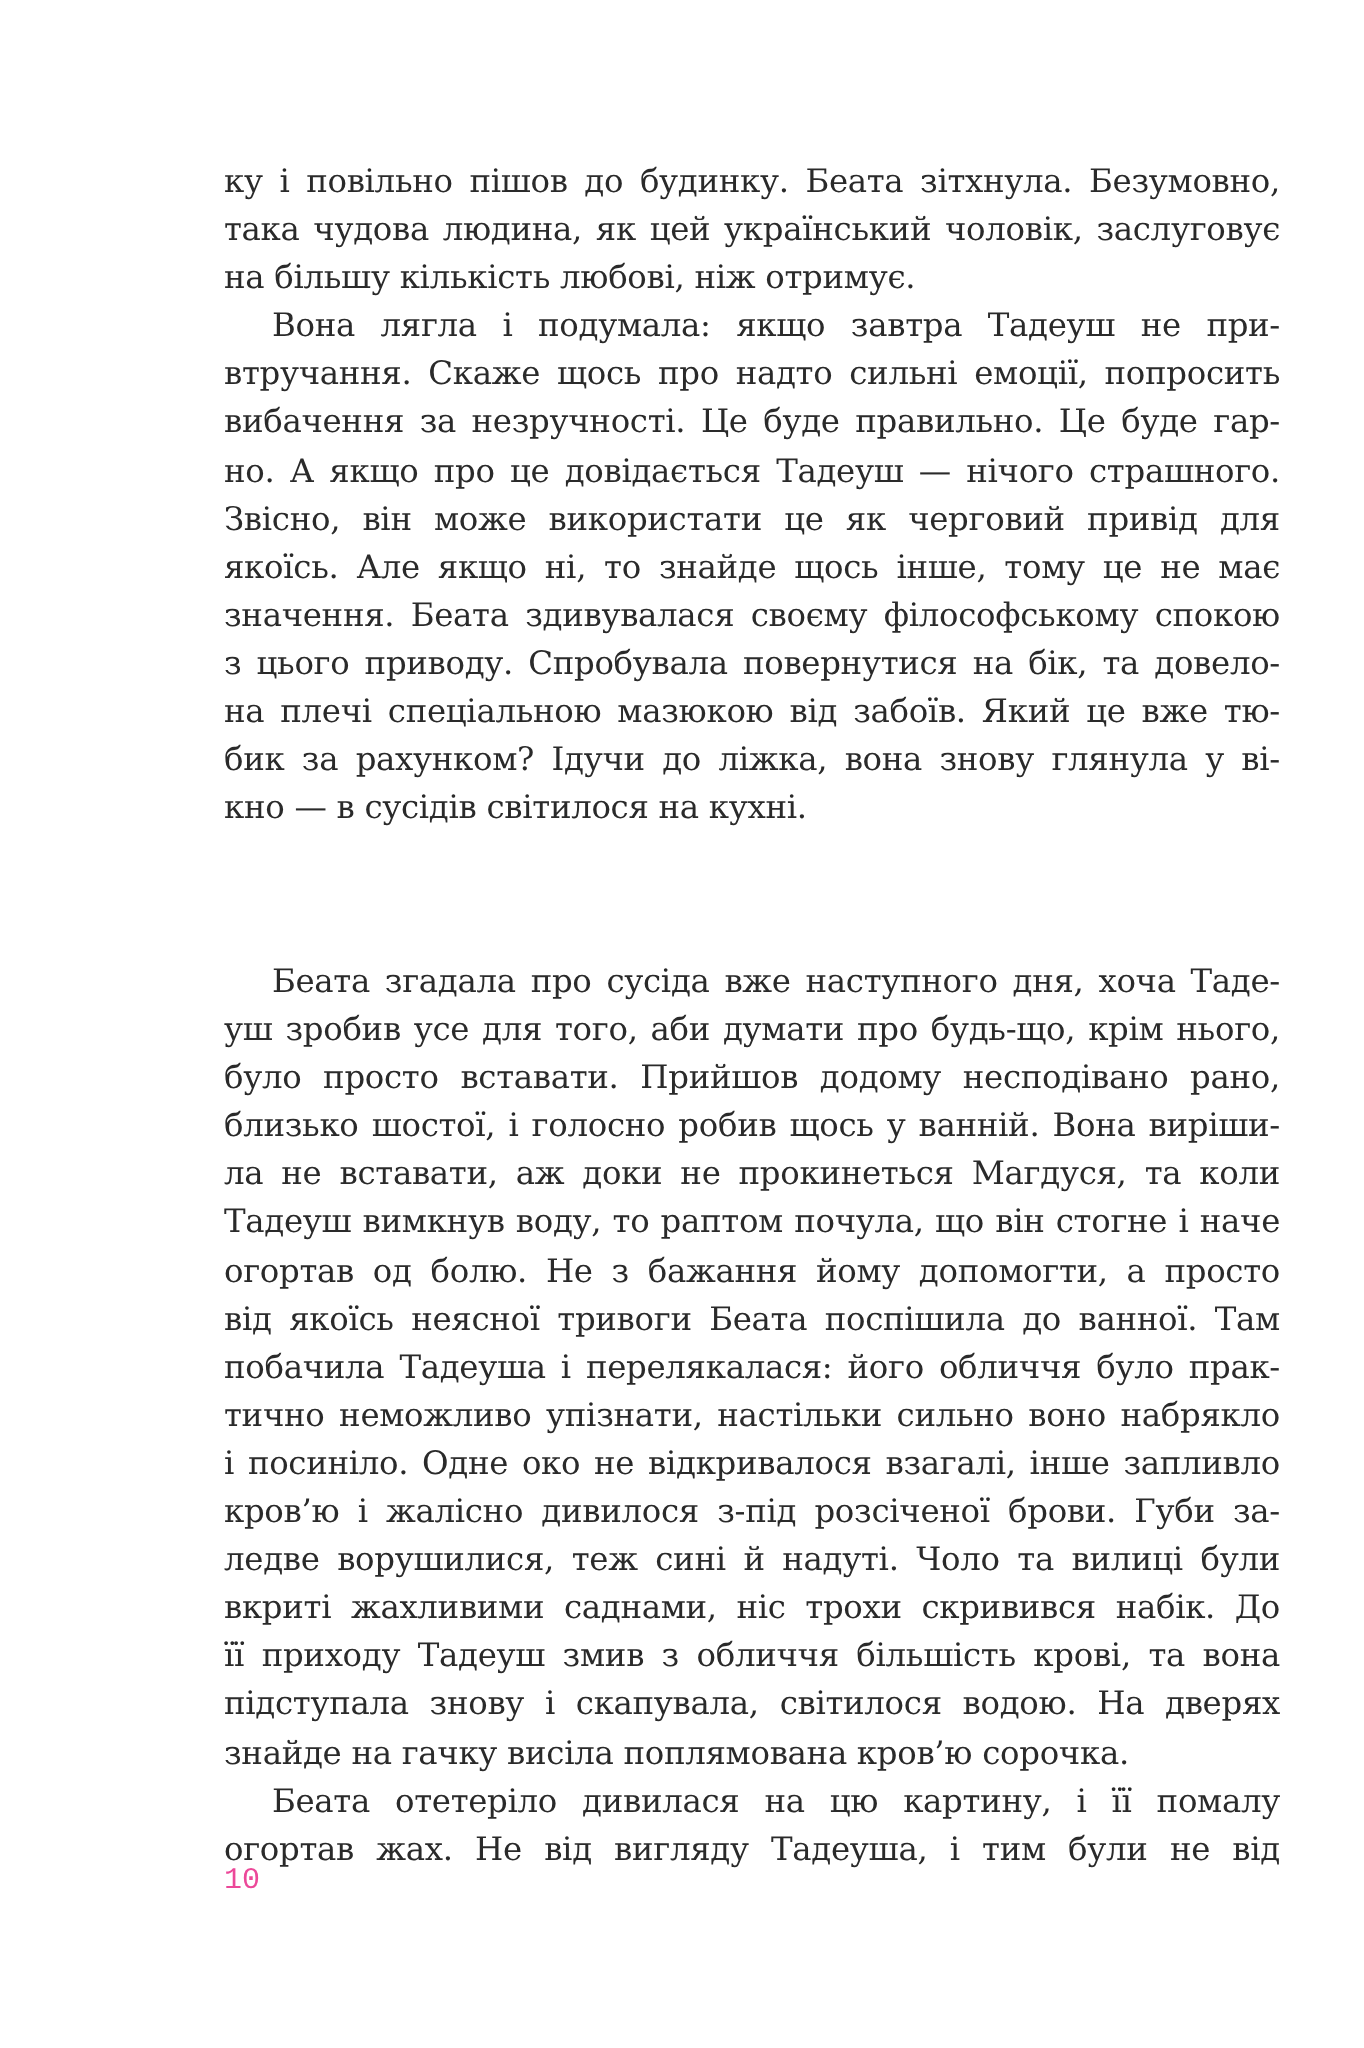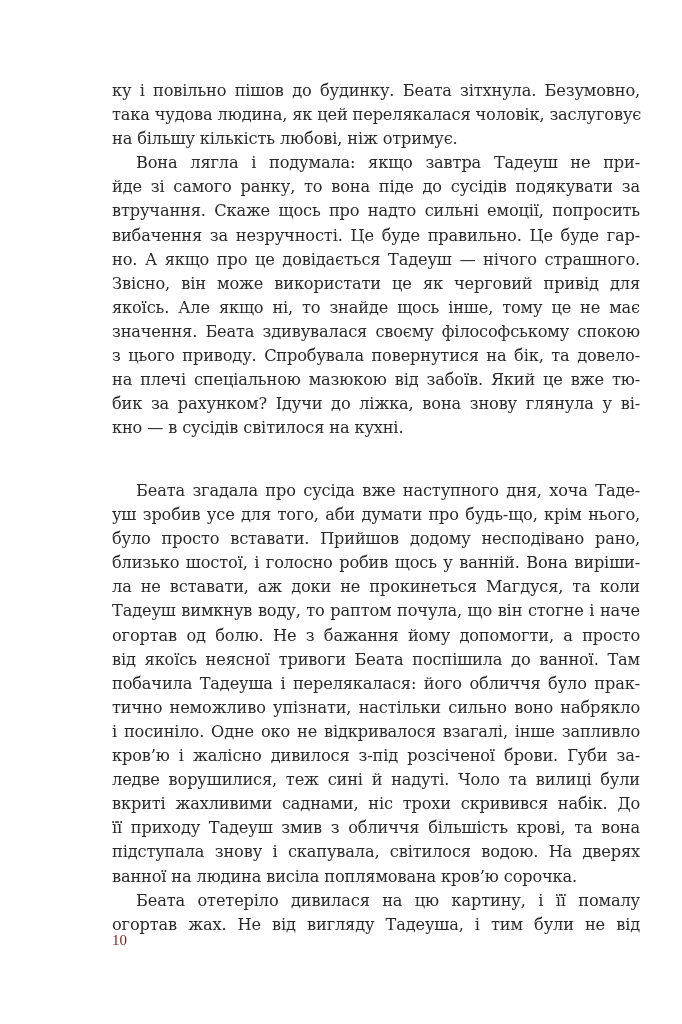--- a/index.html
+++ b/index.html
@@ -18,37 +18,36 @@
     display: block; white-space: nowrap;
     text-align: justify; text-align-last: justify;
     height: 24.1px;
   }
   .line.last { text-align-last: left; }
   .line.indent { padding-left: 24px; }
   #block1 { top: 79px; }
   #block2 { top: 466px; margin-top: 13px; }
   .page-number {
     position: absolute; left: 96px; top: 932px;
-    font-family: Liberation Serif, serif;
-    font-size: 15px; color: #7f1d1d;
+    font-family: Liberation Mono, monospace;
+    font-size: 15px; color: #ec4899;
   }
 </style>
 </head>
 <body>
 
 <div class="page">
   <div class="text-block" id="block1">
       <div>
         <span class="line">ку і повільно пішов до будинку. Беата зітхнула. Безумовно,</span>
-        <span class="line">така чудова людина, як цей перелякалася чоловік, заслуговує</span>
+        <span class="line">така чудова людина, як цей український чоловік, заслуговує</span>
         <span class="line last">на більшу кількість любові, ніж отримує.</span>
       </div>
       <div>
         <span class="line indent">Вона лягла і подумала: якщо завтра Тадеуш не при-</span>
-        <span class="line">йде зі самого ранку, то вона піде до сусідів подякувати за</span>
         <span class="line">втручання. Скаже щось про надто сильні емоції, попросить</span>
         <span class="line">вибачення за незручності. Це буде правильно. Це буде гар-</span>
         <span class="line">но. А якщо про це довідається Тадеуш — нічого страшного.</span>
         <span class="line">Звісно, він може використати це як черговий привід для</span>
         <span class="line">якоїсь. Але якщо ні, то знайде щось інше, тому це не має</span>
         <span class="line">значення. Беата здивувалася своєму філософському спокою</span>
         <span class="line">з цього приводу. Спробувала повернутися на бік, та довело-</span>
         <span class="line">на плечі спеціальною мазюкою від забоїв. Який це вже тю-</span>
         <span class="line">бик за рахунком? Ідучи до ліжка, вона знову глянула у ві-</span>
         <span class="line last">кно — в сусідів світилося на кухні.</span>
@@ -65,21 +64,21 @@
         <span class="line">огортав од болю. Не з бажання йому допомогти, а просто</span>
         <span class="line">від якоїсь неясної тривоги Беата поспішила до ванної. Там</span>
         <span class="line">побачила Тадеуша і перелякалася: його обличчя було прак-</span>
         <span class="line">тично неможливо упізнати, настільки сильно воно набрякло</span>
         <span class="line">і посиніло. Одне око не відкривалося взагалі, інше запливло</span>
         <span class="line">кров’ю і жалісно дивилося з-під розсіченої брови. Губи за-</span>
         <span class="line">ледве ворушилися, теж сині й надуті. Чоло та вилиці були</span>
         <span class="line">вкриті жахливими саднами, ніс трохи скривився набік. До</span>
         <span class="line">її приходу Тадеуш змив з обличчя більшість крові, та вона</span>
         <span class="line">підступала знову і скапувала, світилося водою. На дверях</span>
-        <span class="line last">ванної на людина висіла поплямована кров’ю сорочка.</span>
+        <span class="line last">знайде на гачку висіла поплямована кров’ю сорочка.</span>
       </div>
       <div>
         <span class="line indent">Беата отетеріло дивилася на цю картину, і її помалу</span>
         <span class="line">огортав жах. Не від вигляду Тадеуша, і тим були не від</span>
       </div>
     </div>
   <div class="page-number">10</div>
 </div>
 
 </body></html>

